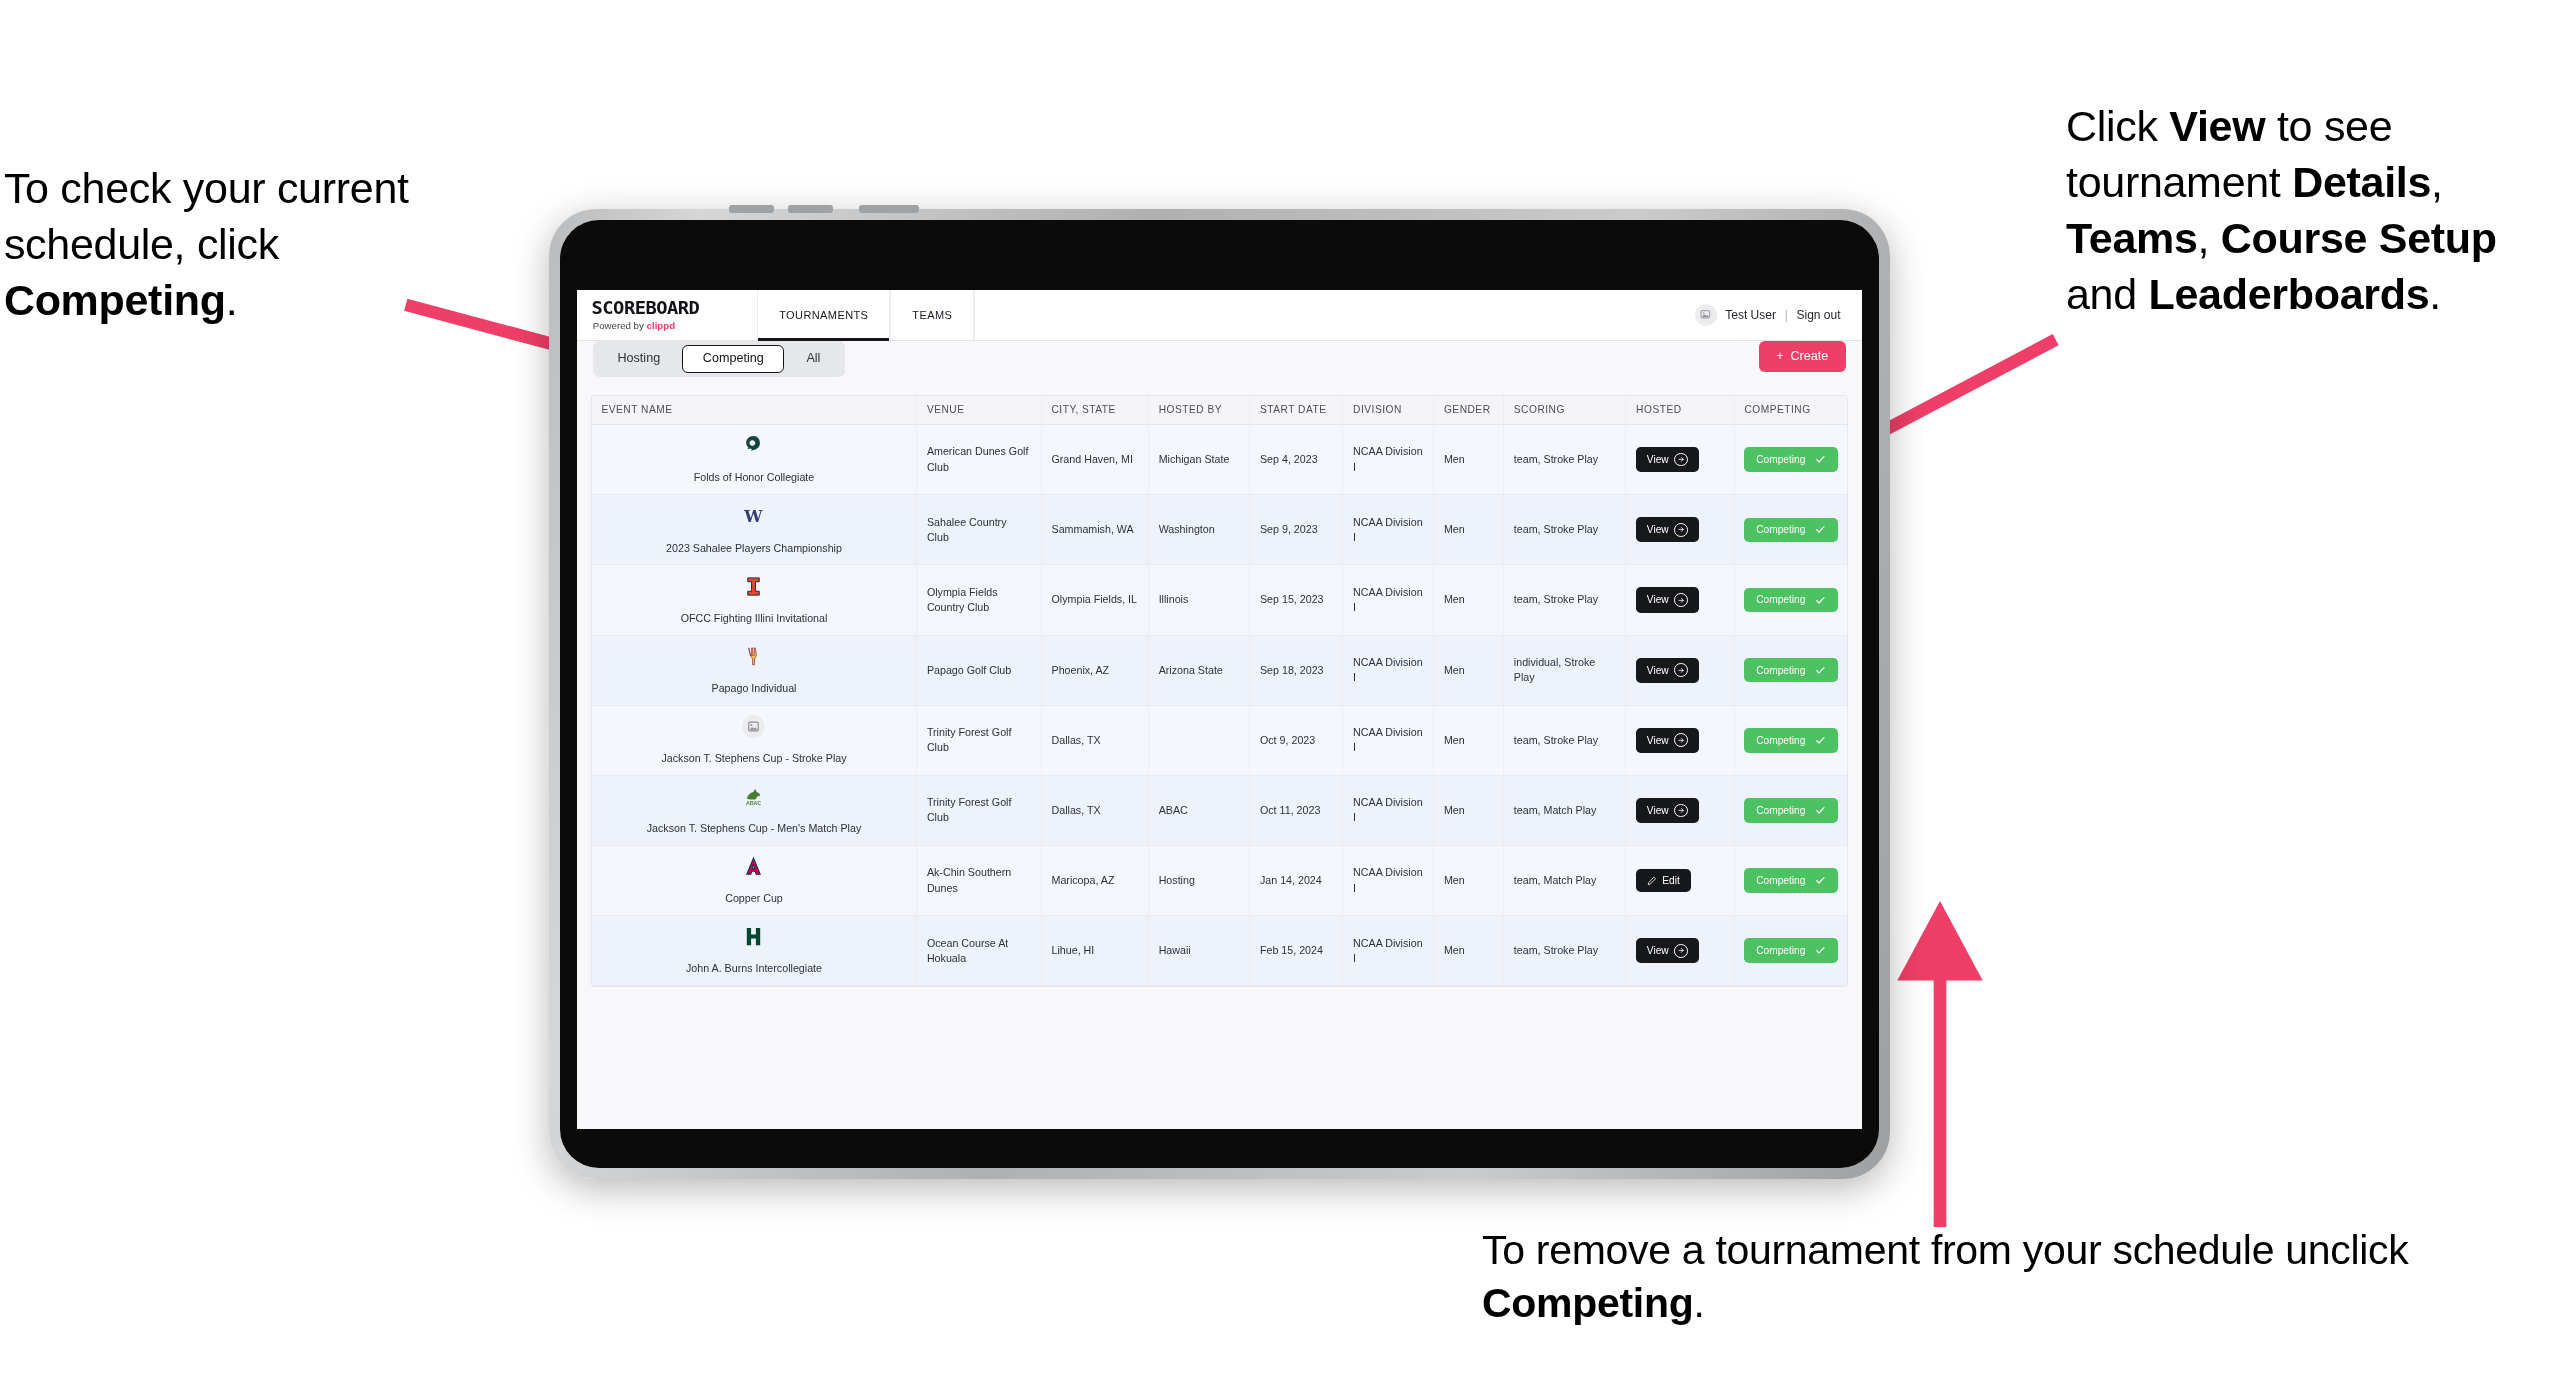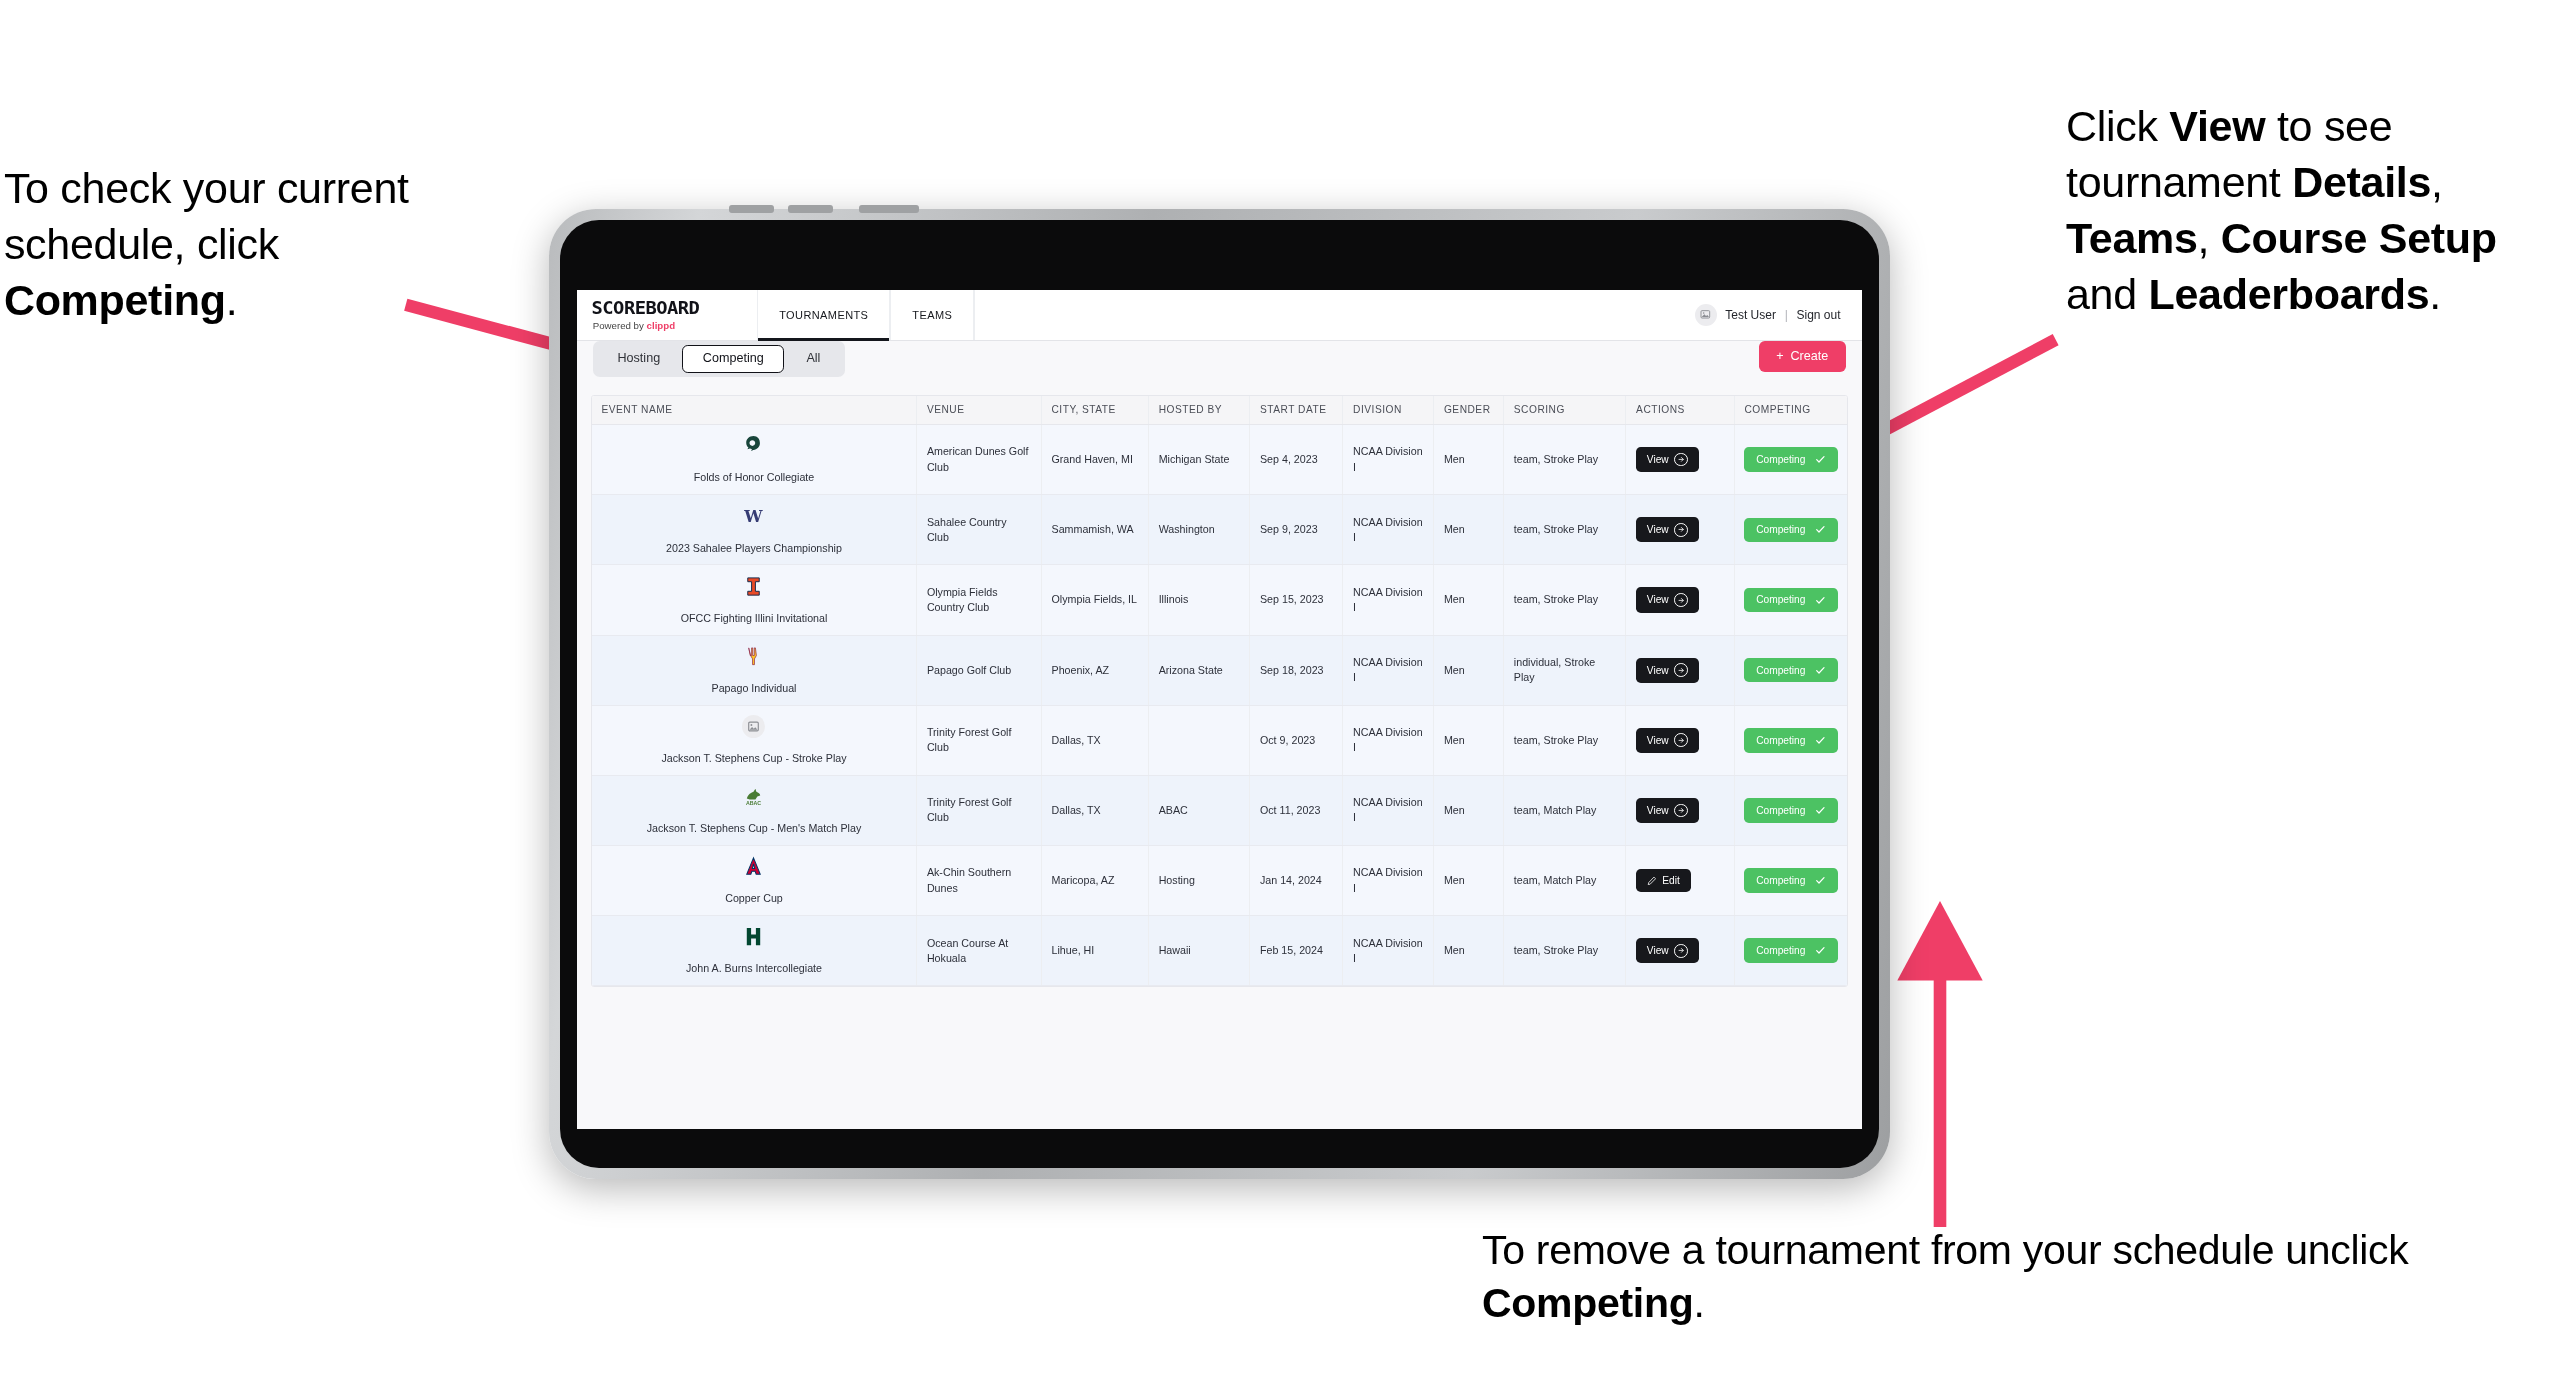--- a/index.html
+++ b/index.html
@@ -182,21 +182,21 @@
           <thead>
             <tr>
               <th>EVENT NAME</th>
               <th>VENUE</th>
               <th>CITY, STATE</th>
               <th>HOSTED BY</th>
               <th>START DATE</th>
               <th>DIVISION</th>
               <th>GENDER</th>
               <th>SCORING</th>
-              <th>ACTIONS</th>
+              <th>HOSTED</th>
               <th style="border-right:none;">COMPETING</th>
             </tr>
           </thead>
           <tbody id="table-body">
               <tr>
                 <td>
                   <div class="namecell">
                     <span class="logo">
                       <svg width="23" height="23" viewBox="0 0 24 24">
                         <path d="M12 2c-4.4 0-7.6 3-7.6 7 0 2.2.9 3.9 2.3 5.2l-1.1 1.6 2.6-.6c.7.3 1.4.5 2.2.6l-1 1.9 2.5-1.1c3.9-.3 6.8-3.2 6.8-7.2C18.7 5.2 16.2 2 12 2zm-1.2 4.6c1.7 0 3 1.2 3 2.9 0 1.6-1.3 2.9-3 2.9s-3-1.3-3-2.9c0-1.7 1.3-2.9 3-2.9z" fill="#18453B"></path>

